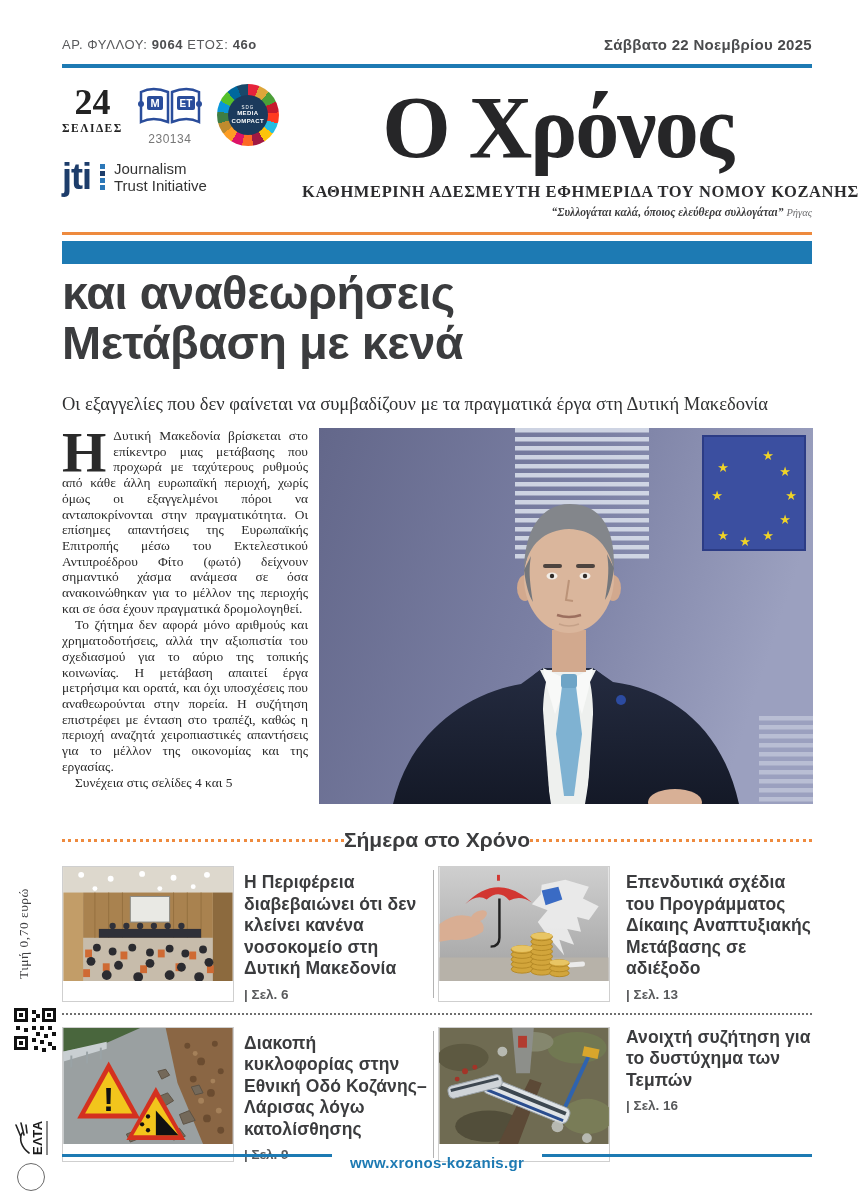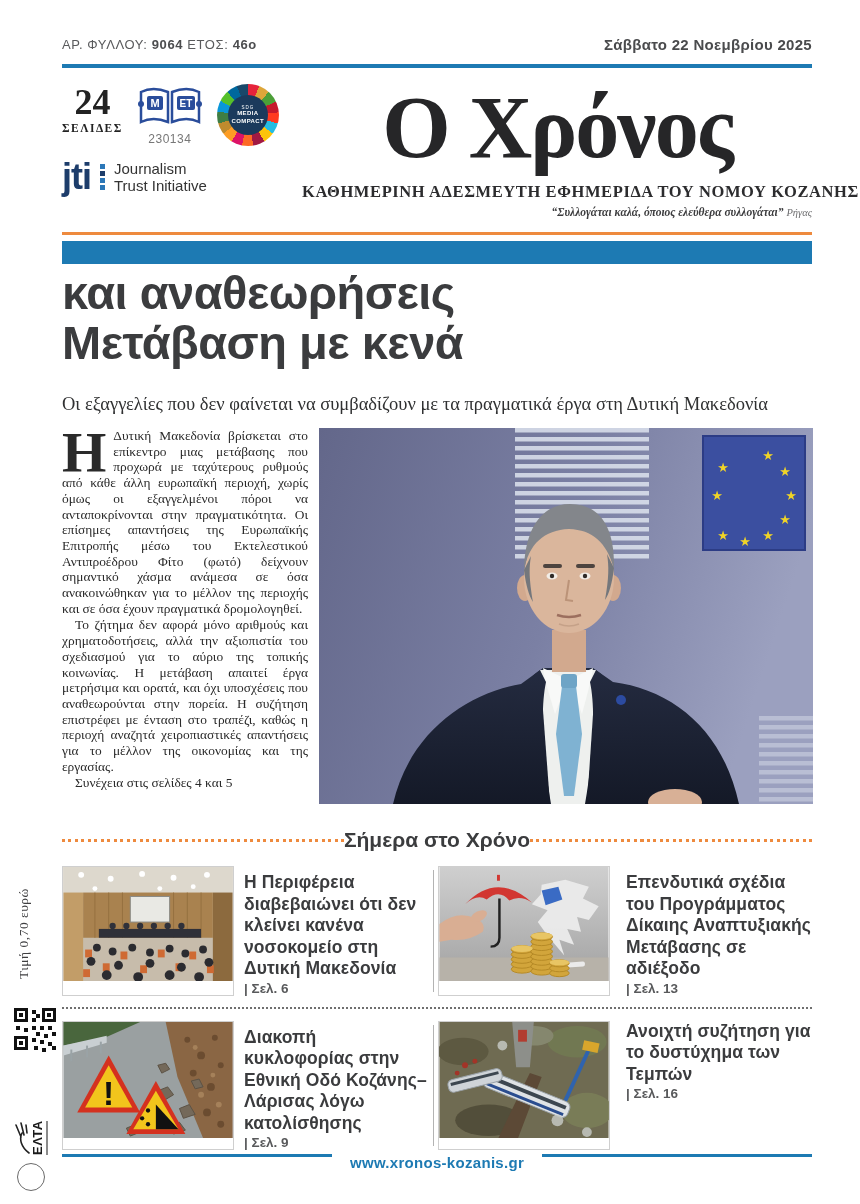--- a/index.html
+++ b/index.html
@@ -77,21 +77,21 @@
 
   .teasers{position:absolute;left:62px;right:48px;top:866px;}
   .teaser-row{position:relative;display:grid;grid-template-columns:172px 184px 178px 1fr;
     column-gap:10px;}
   .teaser-img{width:172px;border:1px solid #cfcfcf;box-sizing:border-box;}
   .teaser-img svg{display:block;}
   .vdivider{position:absolute;left:371px;top:4px;bottom:4px;width:1px;background:#b3b3b3;}
   .teaser-text{padding-top:6px;}
   .teaser-title{font-size:17.5px;font-weight:800;line-height:1.23;color:#3b3c3e;
     letter-spacing:.1px;}
-  .page-ref{margin-top:1px;font-size:13.5px;font-weight:600;color:#58595b;}
+  .page-ref{margin-top:7px;font-size:13.5px;font-weight:600;color:#58595b;}
   .row-sep{border:none;border-top:2px dotted #6f6f6f;margin:11px 0 12px 0;}
   .centered-cell{display:flex;flex-direction:column;justify-content:flex-start;padding-top:0;}
 
   
   .footer{position:absolute;left:62px;right:48px;top:1154px;display:flex;
     align-items:flex-start;gap:18px;}
   .footer .bar{flex:1;height:3px;background:#1d7ab3;}
   .site-url{font-size:15px;font-weight:700;color:#1d7ab3;letter-spacing:.3px;white-space:nowrap;}
 
   

